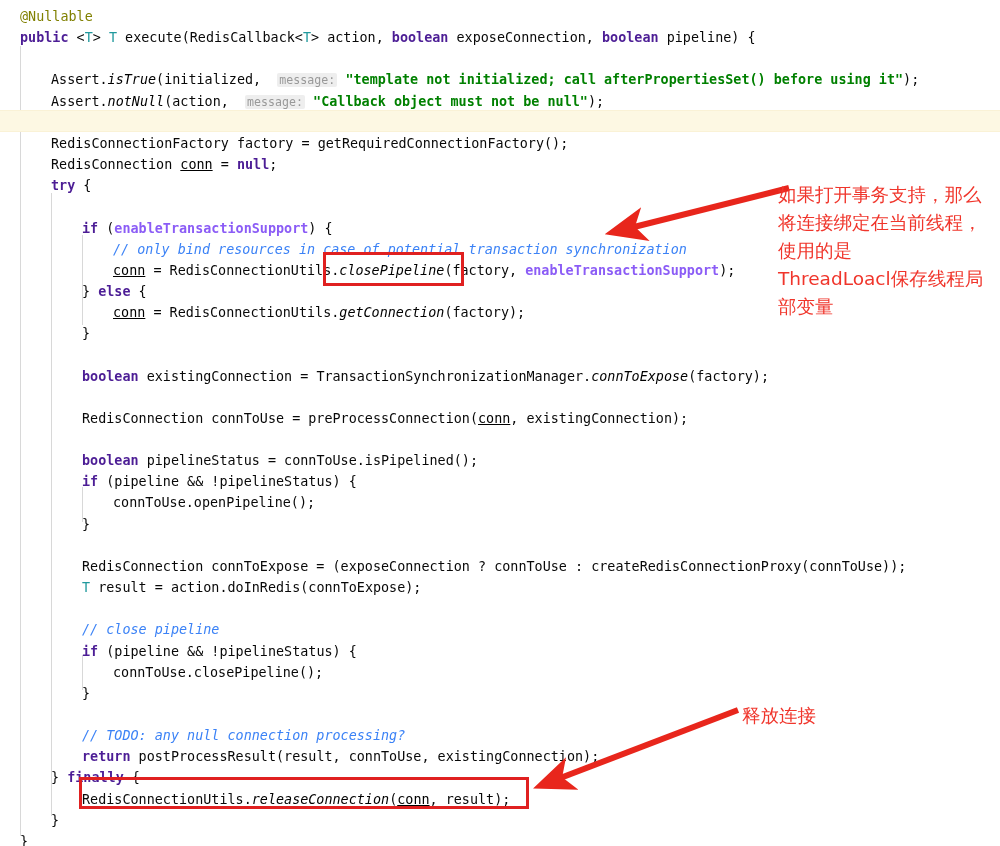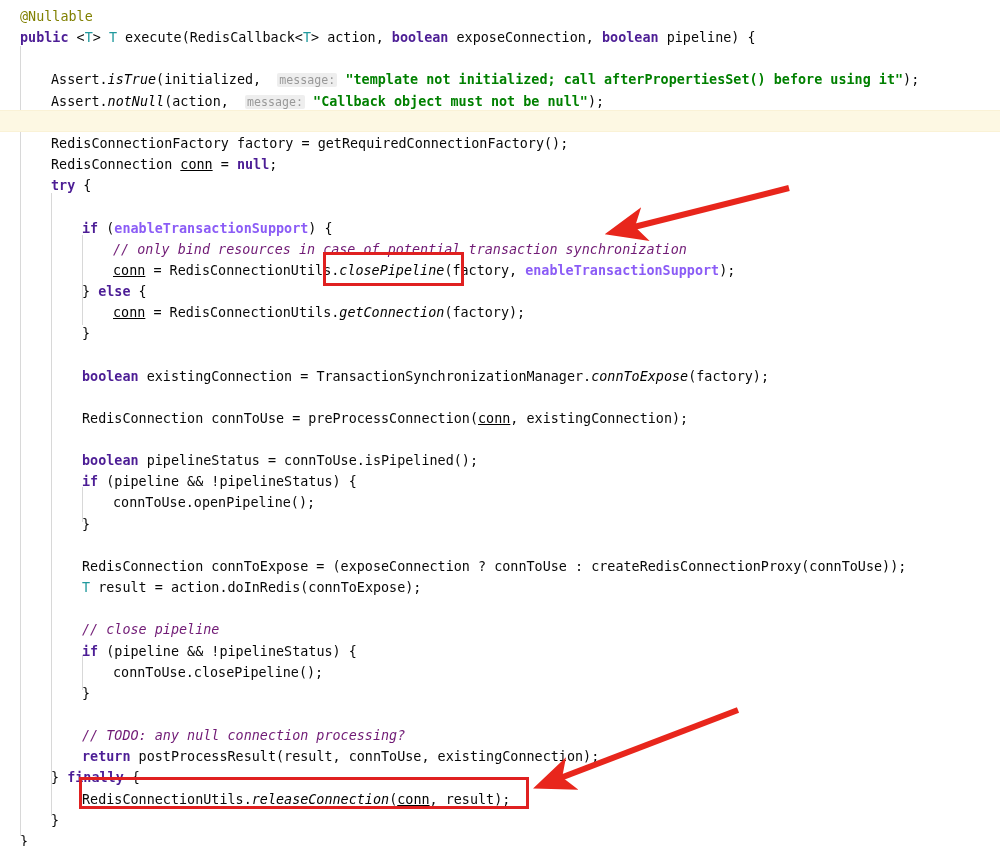--- a/index.html
+++ b/index.html
@@ -57,21 +57,21 @@
   .ind0  { padding-left: 20px; }
   .ind1  { padding-left: 51px; }
   .ind2  { padding-left: 82px; }
   .ind3  { padding-left: 113px; }
 
   
   .kw       { color: #4c1d95; font-weight: bold; }      
   .anno     { color: #808000; }                          
   .type-t   { color: #20999d; }                          
   .str      { color: #008000; font-weight: bold; }       
-  .cmt      { color: #701a75; font-style: italic; }      
+  .cmt      { color: #3b82f6; font-style: italic; }      
   .mth      { color: #000000; font-style: italic; }      
   .fld      { color: #8b5cf6; font-weight: bold; }       
   .loc      { color: #000000; text-decoration: underline; }
   .plain    { color: #080808; }
   .hint     {
     color: #999999;
     background: #eeeeee;
     font-size: 11.6px;
     border-radius: 2px;
     padding: 0 2px;
@@ -165,14 +165,17 @@
   <svg width="1000" height="846" style="position:absolute; left:0; top:0;">
     <defs>
       <marker id="ah" markerWidth="7" markerHeight="7" refX="5.4" refY="3.5" orient="auto" markerUnits="strokeWidth">
         <polygon points="0,0.6 7,3.5 0,6.4 1.8,3.5" fill="#e8261c"></polygon>
       </marker>
     </defs>
     <line x1="789" y1="188" x2="614" y2="232" stroke="#e8261c" stroke-width="6" marker-end="url(#ah)"></line>
     <line x1="738" y1="710" x2="542" y2="785" stroke="#e8261c" stroke-width="6" marker-end="url(#ah)"></line>
   </svg>
 
+  <div class="note" style="left:778px; top:181px; width:215px;">如果打开事务支持，那么将连接绑定在当前线程，使用的是
+ThreadLoacl保存线程局部变量</div>
 
+  <div class="note" style="left:742px; top:702px; width:160px;">释放连接</div>
 </div>
 
 </body></html>

